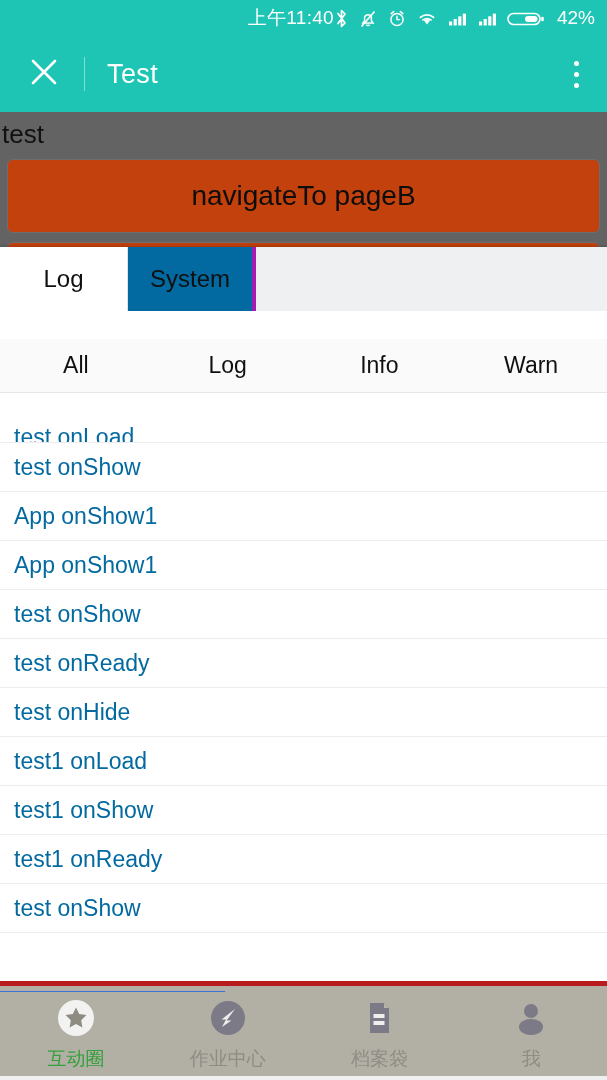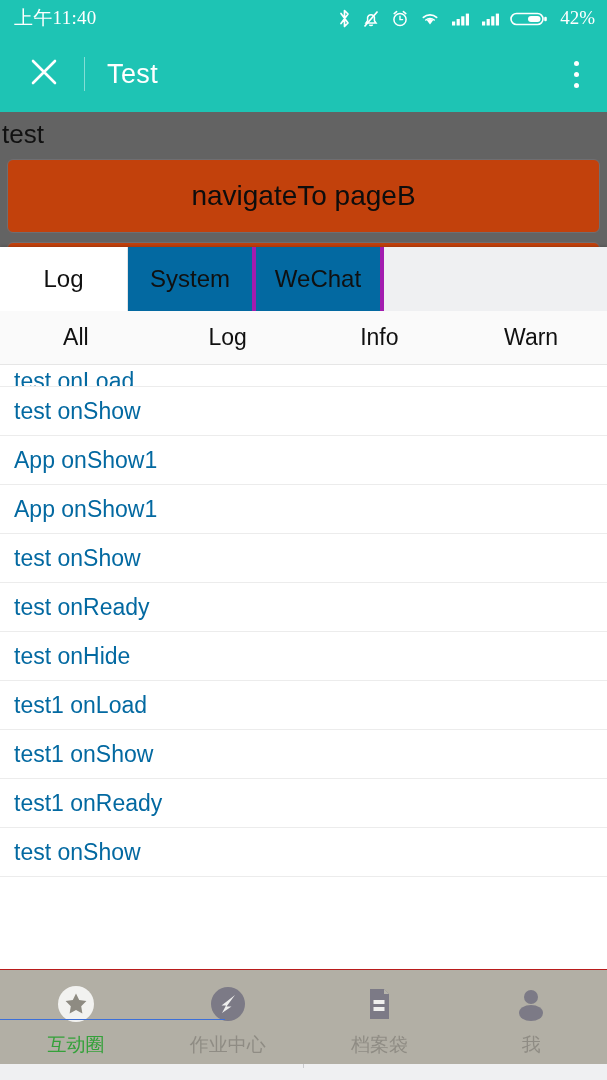--- a/index.html
+++ b/index.html
@@ -7,23 +7,22 @@
   body {
     font-family:"Liberation Sans","DejaVu Sans",sans-serif;
     background:#ffffff;
     overflow:hidden;
     position:relative;
   }
 
   
   #status-bar {
     height:36px; background:#1ec4b4; color:#ffffff;
-    display:flex; align-items:center; justify-content:space-between;
+    display:flex; align-items:center; justify-content:flex-end;
     padding:0 12px 0 14px;
-    font-family:Liberation Serif, serif;
   }
   #status-bar .clock { font-size:19px; letter-spacing:.3px; }
   #status-bar .icons { display:flex; align-items:center; gap:9px; }
   #status-bar .icons svg { display:block; }
   #status-bar .battery-pct { font-size:19px; margin-left:3px; }
 
   
   #nav-bar {
     height:76px; background:#1ec4b4; color:#ffffff;
     display:flex; align-items:center; padding:0 18px 0 24px;
@@ -55,20 +54,21 @@
     display:flex; align-items:center; justify-content:center;
     font-size:28px; color:#0d0d0d;
   }
   #page-content .page-btn.second { margin-top:0; }
 
   
   #debug-panel {
     position:absolute; top:247px; left:0; right:0; bottom:0;
     background:#ffffff; display:flex; flex-direction:column;
     box-shadow:0 -1px 3px rgba(0,0,0,.18);
+    gap:28px;
   }
 
   #panel-tabs { height:64px; display:flex; background:#eff0f2; flex:0 0 auto; }
   #panel-tabs .ptab {
     width:128px; display:flex; align-items:center; justify-content:center;
     font-size:24px; color:#101010; border-right:4px solid #a21caf;
     background:#0369a1;
   }
   #panel-tabs .ptab.active { background:#ffffff; border-right:1px solid #e2e3e6; }
   #panel-tabs .ptab-filler { flex:1; background:#eff0f2; }
@@ -100,23 +100,23 @@
     display:flex; align-items:center;
     border-top:1px solid #dddee1;
   }
   #panel-footer .fbtn {
     flex:1; text-align:center; font-size:24px; color:#101010;
   }
   #panel-footer .fdiv { width:1px; height:34px; background:#c9cacd; }
 
   
   #tab-bar {
-    position:absolute; left:0; right:0; bottom:16px; height:95px;
+    position:absolute; left:0; right:0; bottom:4px; height:95px;
     background:#b2afa5; display:flex; align-items:center;
-    border-top:1px solid #b91c1c;
+    border-top:5px solid #b91c1c;
   }
   #tab-bar .tab {
     flex:1; display:flex; flex-direction:column; align-items:center; justify-content:center;
     gap:5px; padding-top:4px;
   }
   #tab-bar .tab .ticon { height:46px; display:flex; align-items:center; justify-content:center; }
   #tab-bar .tab .tlabel { font-size:19px; color:#8f8c84; }
   #tab-bar .tab.active .tlabel { color:#34a13a; }
 </style>
 </head>
@@ -199,21 +199,20 @@
   <div class="page-label">test</div>
   <div class="page-btn">navigateTo pageB</div>
   <div class="page-btn second">navigateTo pageB</div>
 </div>
 
 <div id="debug-panel">
 
   <div id="panel-tabs">
     <div class="ptab active">Log</div>
     <div class="ptab">System</div>
-    <div class="ptab">WeChat</div>
     <div class="ptab-filler"></div>
   </div>
 
   <div id="filter-tabs">
     <div class="ftab">All</div>
     <div class="ftab">Log</div>
     <div class="ftab">Info</div>
     <div class="ftab">Warn</div>
   </div>
 

